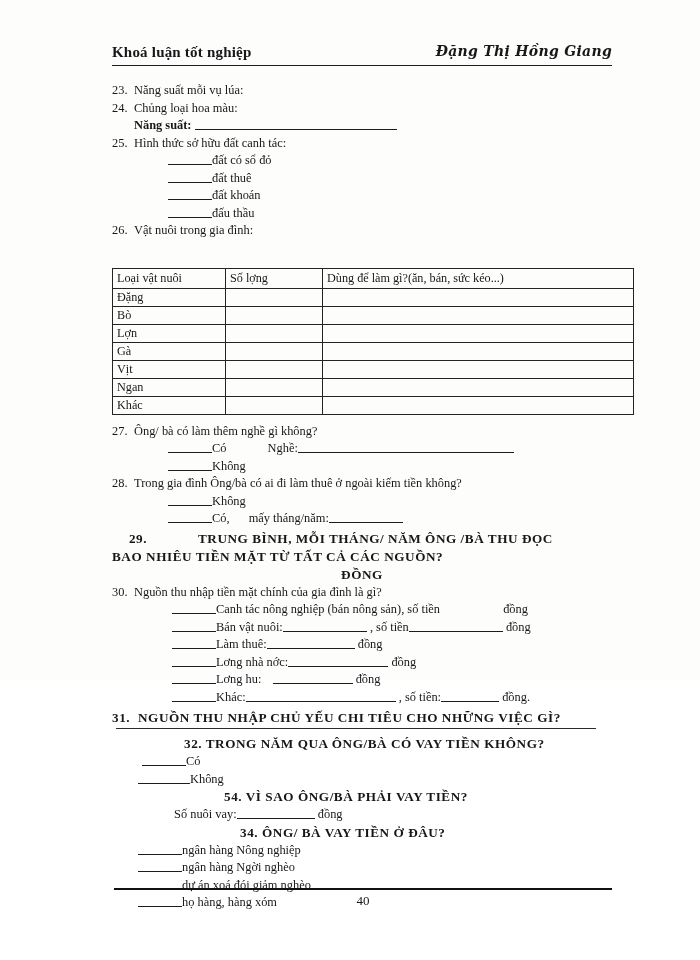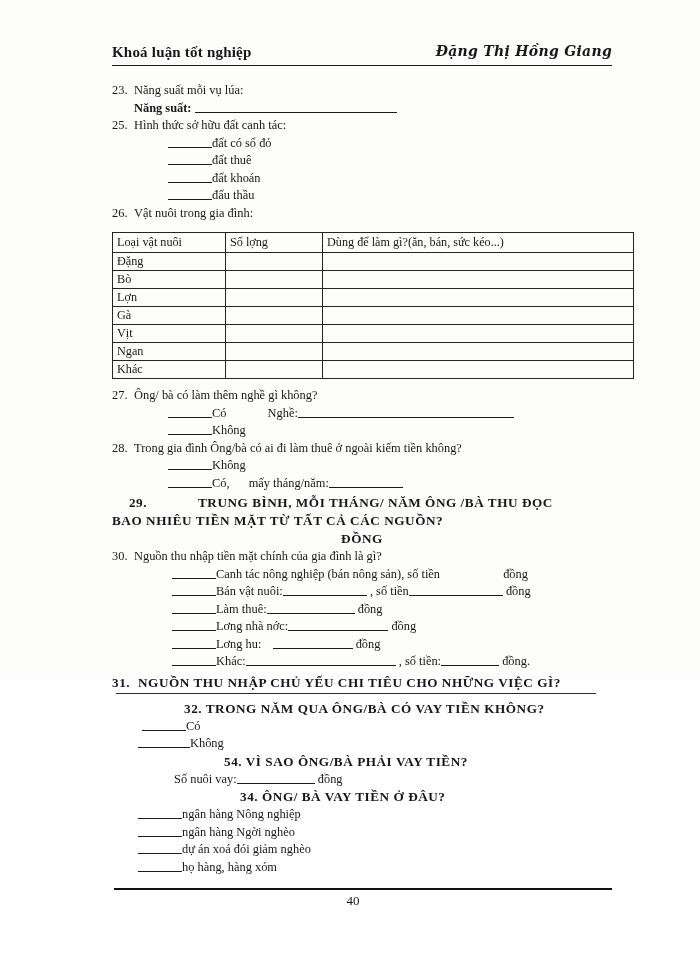--- a/index.html
+++ b/index.html
@@ -81,21 +81,21 @@
   }
   .center{text-align:center;}
   .rule31{
     border-bottom:1.1px solid #2a2a2a;
     width:480px;margin:1px 0 6px 4px;
   }
   
   .tbl{
     border-collapse:collapse;
     width:494px;
-    margin-top:10px;margin-bottom:8px;
+    margin-top:28px;margin-bottom:8px;
     table-layout:fixed;
   }
   .tbl td,.tbl th{
     border:1.1px solid #242424;
     font-size:12.2px;
     font-weight:400;
     text-align:left;
     padding:1px 4px;
     height:15px;
     white-space:nowrap;
@@ -104,41 +104,44 @@
   .tbl .c1{width:104px;}
   .tbl .c2{width:88px;}
   .tbl .c3{width:302px;}
   .tbl tr.hd td{height:17px;}
   
   .foot-rule{
     position:absolute;left:114px;top:888px;width:498px;
     border-bottom:2px solid #111;
   }
   .foot-num{
-    position:absolute;left:104px;top:893px;width:498px;
+    position:absolute;left:114px;top:893px;width:498px;
     text-align:center;font-size:13px;
   }
 </style>
 </head>
 <body>
 
 <div class="page">
 
   <div class="hdr">
     <span class="hdr-title">Khoá luận tốt nghiệp</span>
     <span class="hdr-name">Đặng Thị Hồng  Giang</span>
     <div class="hdr-rule"></div>
   </div>
 
   <div class="body">
 
     <div class="q">
       <span class="num">23.</span><span>Năng suất mỗi vụ lúa:</span>
     </div>
 
+    <div class="q">
+      <span class="num">24.</span><span>Chủng loại hoa màu:</span>
+    </div>
     <div class="sub nsuat">
       <span>Năng suất:</span>
       <span class="blank" style="width:202px"></span>
     </div>
 
     <div class="q">
       <span class="num">25.</span><span>Hình thức sở hữu đất canh tác:</span>
     </div>
     <div class="sub ind1">
       <span class="lead"></span><span>đất có sổ đỏ</span>

